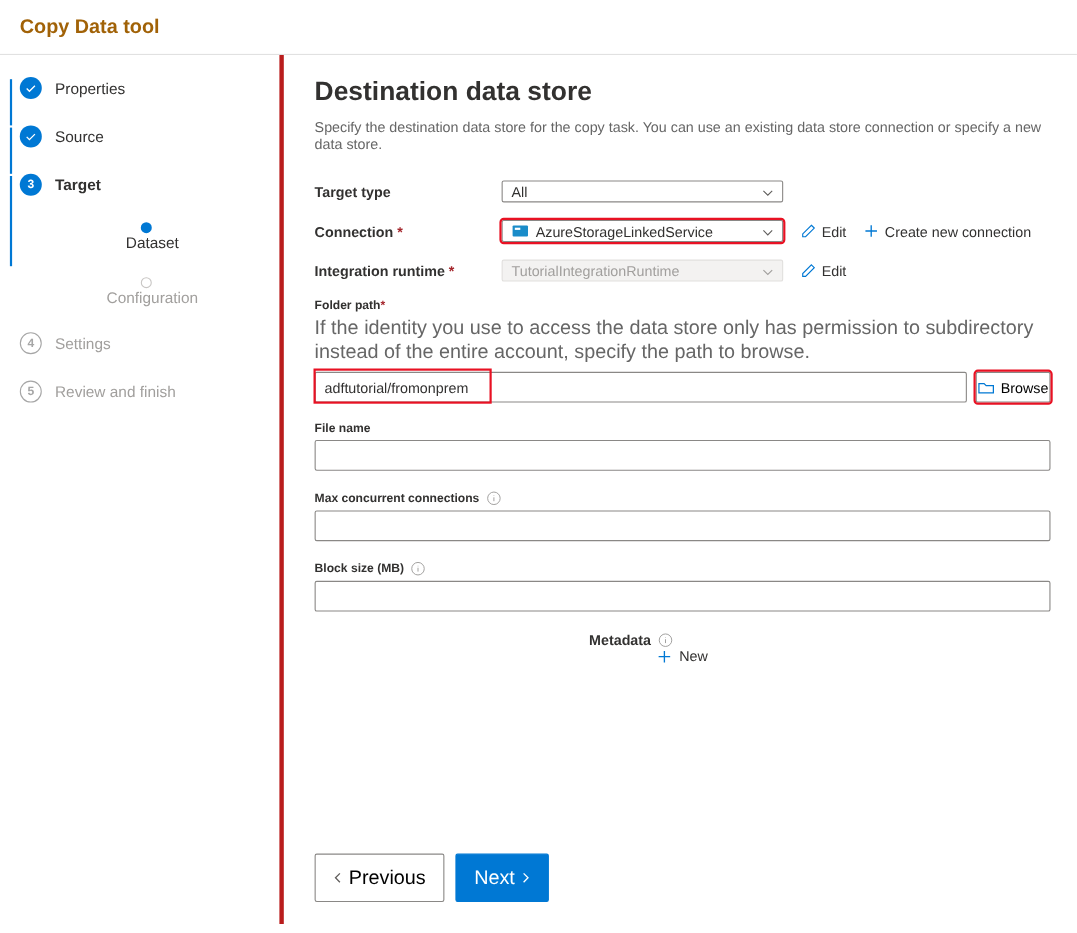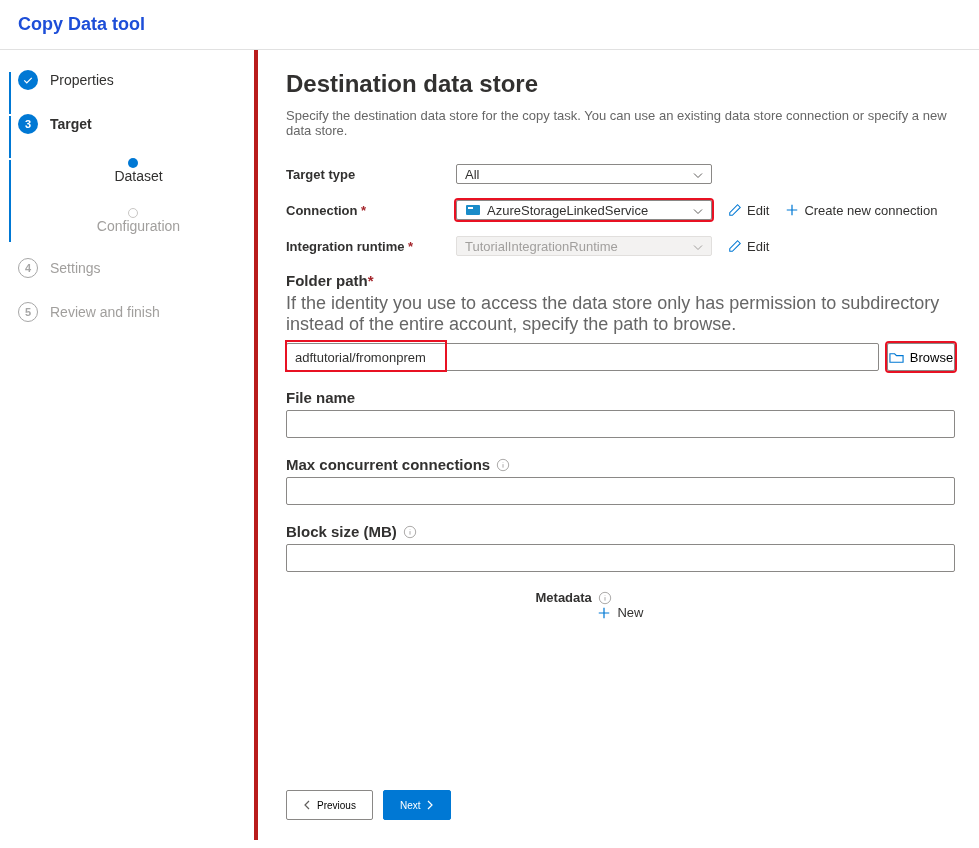--- a/index.html
+++ b/index.html
@@ -14,21 +14,21 @@
       font-size: 13px;
       width: 979px;
     }
     .header {
       padding: 14px 18px;
       border-bottom: 1px solid #e1e1e1;
     }
     .header-title {
       font-size: 18px;
       font-weight: 600;
-      color: #1d4ed8;
+      color: #a16207;
     }
     .container {
       display: flex;
     }
     .sidebar {
       width: 258px;
       border-right: 4px solid #b91c1c;
       padding: 20px 0 20px 18px;
       min-height: 790px;
       position: relative;
@@ -162,21 +162,21 @@
       color: #323130;
       font-size: 13px;
       margin-left: 16px;
       cursor: pointer;
     }
     .link-btn svg { margin-right: 5px; }
     .form-section {
       margin-bottom: 18px;
     }
     .section-label {
-      font-size: 15px;
+      font-size: 11px;
       font-weight: 600;
       color: #323130;
       margin-bottom: 4px;
       display: flex;
       align-items: center;
     }
     .section-desc {
       font-size: 18px;
       color: #666;
       margin-bottom: 8px;
@@ -234,25 +234,25 @@
       cursor: pointer;
     }
     .new-btn svg { margin-right: 6px; }
     .footer {
       margin-top: auto;
       padding-top: 30px;
       display: flex;
       gap: 10px;
     }
     .btn {
-      height: 30px;
+      height: 44px;
       padding: 0 16px;
       border: 1px solid #8a8886;
       background: white;
-      font-size: 10px;
+      font-size: 18px;
       cursor: pointer;
       display: inline-flex;
       align-items: center;
       border-radius: 2px;
     }
     .btn-primary {
       background: #0078d4;
       border-color: #0078d4;
       color: white;
     }
@@ -288,20 +288,28 @@
 
     <div class="step step-complete">
       <div class="step-indicator">
         <svg width="10" height="10" viewBox="0 0 12 12">
             <path fill="white" d="M4.5 8.5L2 6l-1 1 3.5 3.5L11 4l-1-1z"></path>
           </svg>
       </div>
       <span class="step-label">Properties</span>
     </div>
 
+    <div class="step step-complete">
+      <div class="step-indicator">
+        <svg width="10" height="10" viewBox="0 0 12 12">
+            <path fill="white" d="M4.5 8.5L2 6l-1 1 3.5 3.5L11 4l-1-1z"></path>
+          </svg>
+      </div>
+      <span class="step-label">Source</span>
+    </div>
 
     <div class="step step-current">
       <div class="step-indicator">3</div>
       <span class="step-label">Target</span>
     </div>
 
     <div class="step step-substep">
       <div class="step-indicator"></div>
       <span class="step-label">Dataset</span>
     </div>

